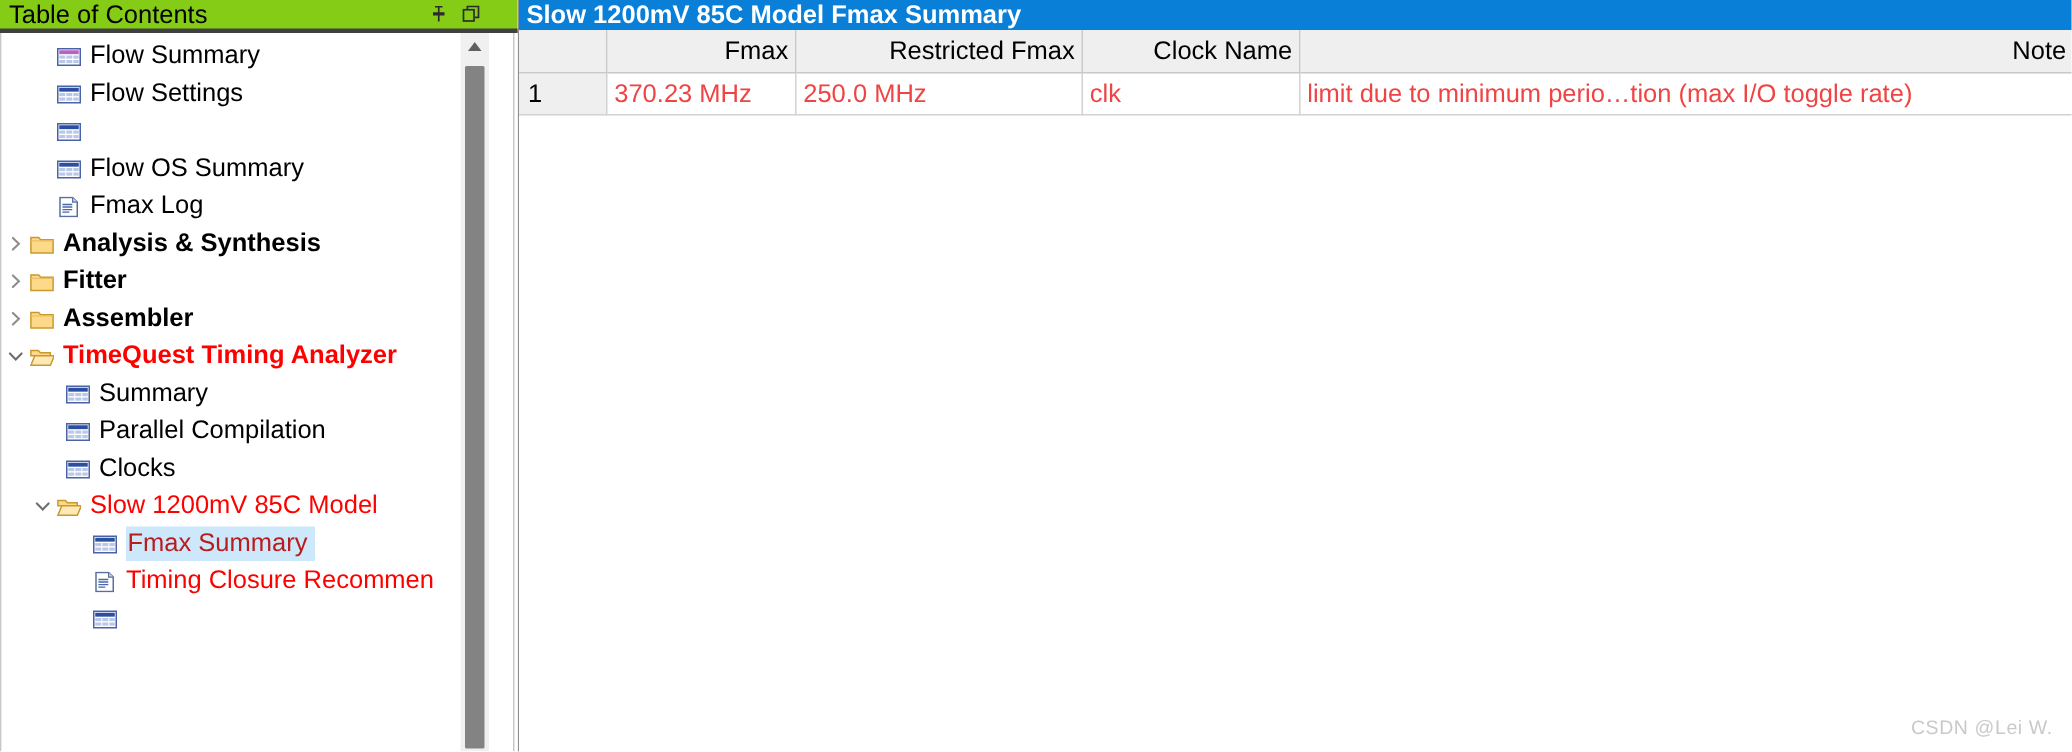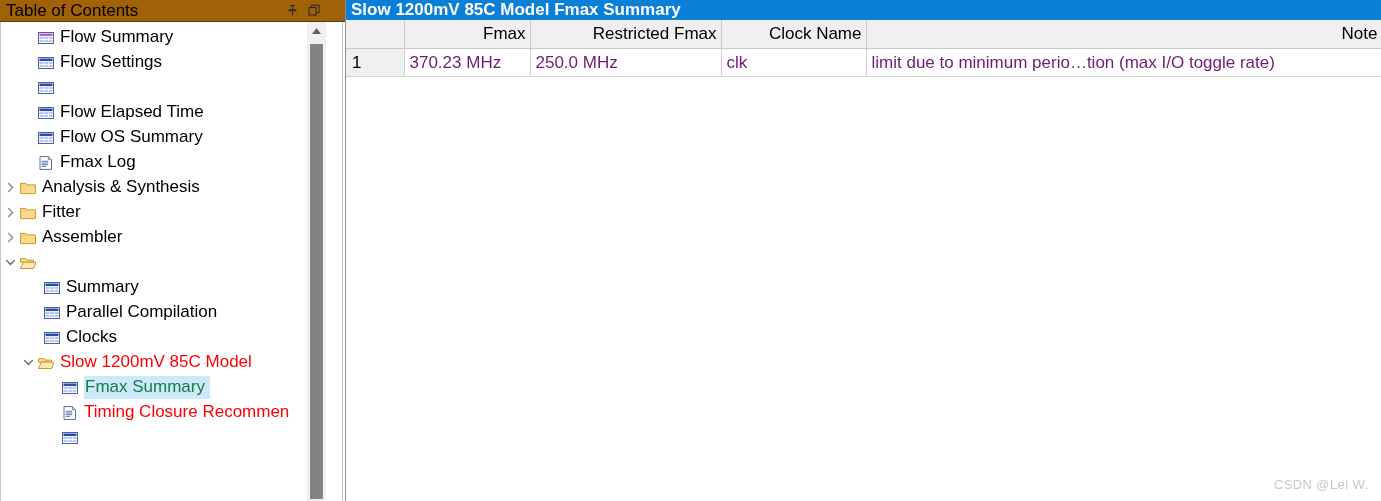--- a/index.html
+++ b/index.html
@@ -27,22 +27,22 @@
     height: 501px;
     box-sizing: border-box;
     display: flex;
     flex-direction: column;
     background: #ffffff;
     position: relative;
   }
   .toc-header {
     height: 22px;
     box-sizing: border-box;
-    border-bottom: 1px solid #404040;
-    background: #a16207;
+    border-bottom: 3px solid #404040;
+    background: #84cc16;
     display: flex;
     align-items: center;
     padding: 0 20px 0 6px;
     position: relative;
   }
   .toc-title {
     font-size: 17px;
     color: #000000;
     line-height: 20px;
     white-space: nowrap;
@@ -103,27 +103,27 @@
   }
   .tree-label {
     font-size: 17px;
     line-height: 20px;
     color: #000000;
     padding: 1px 4px 2px 0;
   }
   .tree-row.red .tree-label { color: #ff0000; }
   .tree-row.selected .tree-label {
     background: #cde8fa;
-    color: #15803d;
+    color: #b91c1c;
     padding-left: 1px;
     padding-right: 5px;
   }
 
   
-  .ind-0 { padding-left: 0px; }
+  .ind-0 { padding-left: 0px; font-weight: bold; }
   .ind-1 { padding-left: 18px; }
   .ind-2 { padding-left: 24px; }
   .ind-3 { padding-left: 42px; }
 
   
   .toc-scrollbar {
     width: 19px;
     flex: 0 0 19px;
     background: #f0f0f0;
     border-left: 1px solid #ffffff;
@@ -199,21 +199,21 @@
     text-align: right;
     padding: 0 4px;
     overflow: hidden;
     white-space: nowrap;
   }
   table.rpt td {
     border-right: 1px solid #d2d2d2;
     border-bottom: 1px solid #d2d2d2;
     height: 27px;
     padding: 0 5px;
-    color: #701a75;
+    color: #ef4444;
     white-space: nowrap;
     overflow: hidden;
     text-align: left;
   }
   table.rpt td.rownum {
     background: #efefef;
     text-align: left;
     padding-left: 6px;
     color: #000000;
   }
@@ -316,36 +316,20 @@
                 <rect x="0.5" y="1.5" width="15" height="11" fill="#ffffff" stroke="#4a63a8" stroke-width="1"></rect>
                 <rect x="1.5" y="2.5" width="13" height="2.6" fill="#2a4fa2"></rect>
                 <rect x="1.5" y="6" width="4" height="2.1" fill="#b9c8e8"></rect>
                 <rect x="6.2" y="6" width="4" height="2.1" fill="#b9c8e8"></rect>
                 <rect x="10.9" y="6" width="3.6" height="2.1" fill="#b9c8e8"></rect>
                 <rect x="1.5" y="9" width="4" height="2.1" fill="#b9c8e8"></rect>
                 <rect x="6.2" y="9" width="4" height="2.1" fill="#b9c8e8"></rect>
                 <rect x="10.9" y="9" width="3.6" height="2.1" fill="#b9c8e8"></rect>
               </svg>
             </span>
-            <span class="tree-label">Flow Elapsed Time</span>
-          </div>
-          <div class="tree-row ind-1">
-            <span class="chev"></span>
-            <span class="tree-icon">
-              <svg width="16" height="14" viewBox="0 0 16 14">
-                <rect x="0.5" y="1.5" width="15" height="11" fill="#ffffff" stroke="#4a63a8" stroke-width="1"></rect>
-                <rect x="1.5" y="2.5" width="13" height="2.6" fill="#2a4fa2"></rect>
-                <rect x="1.5" y="6" width="4" height="2.1" fill="#b9c8e8"></rect>
-                <rect x="6.2" y="6" width="4" height="2.1" fill="#b9c8e8"></rect>
-                <rect x="10.9" y="6" width="3.6" height="2.1" fill="#b9c8e8"></rect>
-                <rect x="1.5" y="9" width="4" height="2.1" fill="#b9c8e8"></rect>
-                <rect x="6.2" y="9" width="4" height="2.1" fill="#b9c8e8"></rect>
-                <rect x="10.9" y="9" width="3.6" height="2.1" fill="#b9c8e8"></rect>
-              </svg>
-            </span>
             <span class="tree-label">Flow OS Summary</span>
           </div>
           <div class="tree-row ind-1">
             <span class="chev"></span>
             <span class="tree-icon">
               <svg width="16" height="14" viewBox="0 0 16 14">
                 <path d="M2 0.6 h8.4 l3.1 3.1 v9.7 h-11.5 z" fill="#ffffff" stroke="#5a6f9e" stroke-width="1"></path>
                 <path d="M10.4 0.6 v3.1 h3.1" fill="#ccd6ea" stroke="#5a6f9e" stroke-width="0.8"></path>
                 <g stroke="#4a67a6" stroke-width="0.9">
                   <path d="M3.6 5.3 h6.6"></path>
@@ -404,20 +388,21 @@
               <svg width="11" height="11" viewBox="0 0 11 11">
                 <path d="M1.6 3.6 L5.5 7.6 L9.4 3.6" stroke="#6d6d6d" stroke-width="1.4" fill="none" stroke-linecap="round"></path>
               </svg>
             </span>
             <span class="tree-icon">
               <svg width="16" height="14" viewBox="0 0 16 14">
                 <path d="M0.6 2.6 h5 l1.3 1.5 h6.6 v2.1 h-12.9 z" fill="#ffd98a" stroke="#c9992e" stroke-width="1"></path>
                 <path d="M0.6 12.5 l2.6 -6.3 h13 l-2.6 6.3 z" fill="#ffe9b5" stroke="#c9992e" stroke-width="1"></path>
               </svg>
             </span>
+            <span class="tree-label">TimeQuest Timing Analyzer</span>
           </div>
           <div class="tree-row ind-2">
             <span class="chev"></span>
             <span class="tree-icon">
               <svg width="16" height="14" viewBox="0 0 16 14">
                 <rect x="0.5" y="1.5" width="15" height="11" fill="#ffffff" stroke="#4a63a8" stroke-width="1"></rect>
                 <rect x="1.5" y="2.5" width="13" height="2.6" fill="#2a4fa2"></rect>
                 <rect x="1.5" y="6" width="4" height="2.1" fill="#b9c8e8"></rect>
                 <rect x="6.2" y="6" width="4" height="2.1" fill="#b9c8e8"></rect>
                 <rect x="10.9" y="6" width="3.6" height="2.1" fill="#b9c8e8"></rect>

